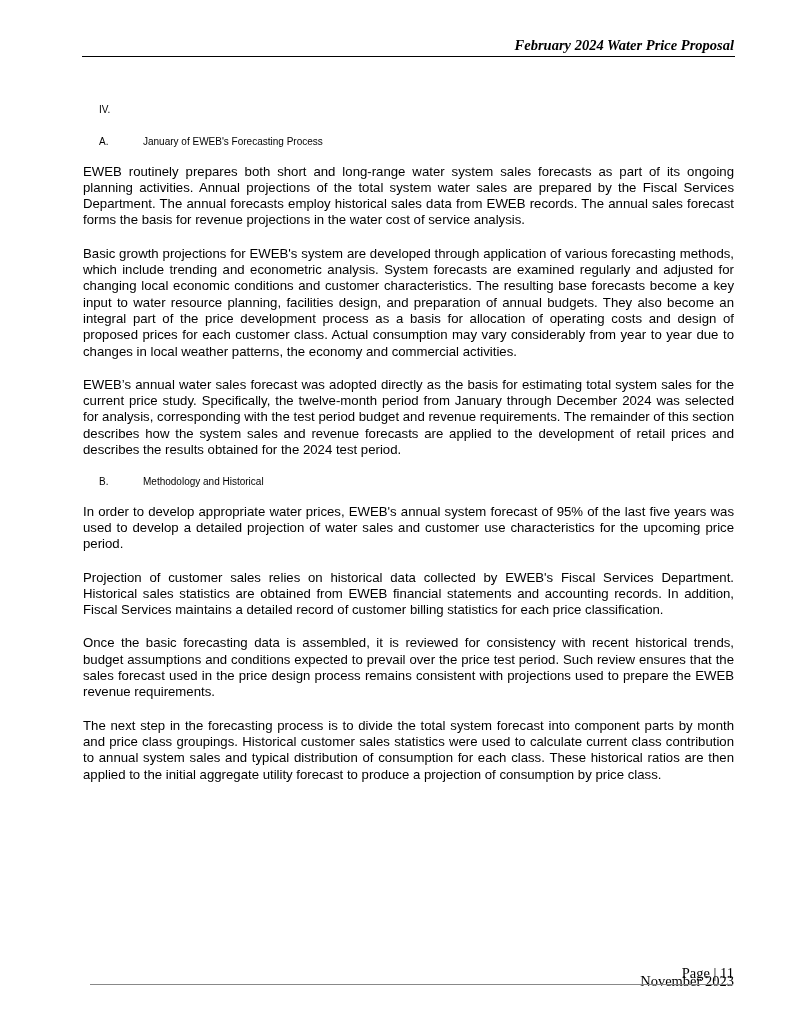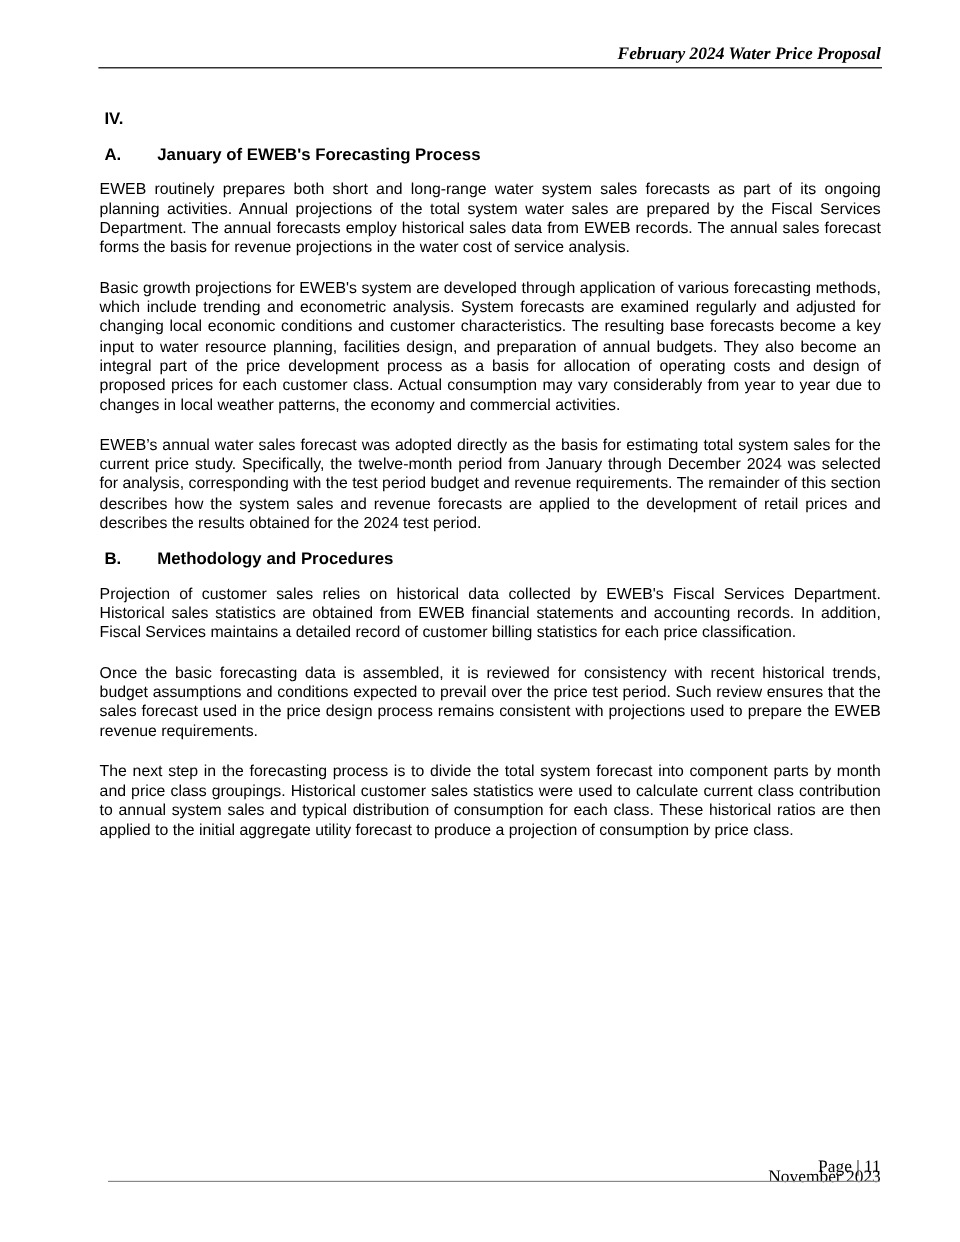--- a/index.html
+++ b/index.html
@@ -12,21 +12,21 @@
     }
     .header-rule {
       position: absolute; left: 82px; top: 56px; width: 653px; height: 0;
       border-top: 1.5px solid #000;
     }
     .content {
       position: absolute; left: 83px; top: 86px; width: 651px;
       font-family: "Liberation Sans", sans-serif; font-size: 13.2px; line-height: 16.3px;
     }
     .h1, .h2 {
-      font-weight: bold; font-size: 14px; display: flex; margin: 4px;
+      font-weight: normal; font-size: 10px; display: flex; margin: 16px;
     }
     .h1 .num { width: 49px; }
     .h2 .num { width: 44px; }
     .h1 { margin-bottom: 14px; }
     .h2 { margin-bottom: 13px; }
     p.para {
       margin: 0 0 17px 0; text-align: justify;
     }
     .footer-page, .footer-date {
       position: absolute; right: 66px;
@@ -55,22 +55,23 @@
     <div class="h2">
       <span class="num">A.</span>
       <span>January of EWEB's Forecasting Process</span>
     </div>
     <p class="para">EWEB routinely prepares both short and long-range water system sales forecasts as part of its ongoing planning activities. Annual projections of the total system water sales are prepared by the Fiscal Services Department. The annual forecasts employ historical sales data from EWEB records. The annual sales forecast forms the basis for revenue projections in the water cost of service analysis.</p>
     <p class="para">Basic growth projections for EWEB's system are developed through application of various forecasting methods, which include trending and econometric analysis. System forecasts are examined regularly and adjusted for changing local economic conditions and customer characteristics. The resulting base forecasts become a key input to water resource planning, facilities design, and preparation of annual budgets. They also become an integral part of the price development process as a basis for allocation of operating costs and design of proposed prices for each customer class. Actual consumption may vary considerably from year to year due to changes in local weather patterns, the economy and commercial activities.</p>
     <p class="para" style="margin-bottom:13px;">EWEB’s annual water sales forecast was adopted directly as the basis for estimating total system sales for the current price study. Specifically, the twelve-month period from January through December 2024 was selected for analysis, corresponding with the test period budget and revenue requirements. The remainder of this section describes how the system sales and revenue forecasts are applied to the development of retail prices and describes the results obtained for the 2024 test period.</p>
 
     <div class="h2">
       <span class="num">B.</span>
-      <span>Methodology and Procedures</span>
+      <span>Methodology and Historical</span>
     </div>
+    <p class="para">In order to develop appropriate water prices, EWEB's annual system forecast of 95% of the last five years was used to develop a detailed projection of water sales and customer use characteristics for the upcoming price period.</p>
     <p class="para">Projection of customer sales relies on historical data collected by EWEB's Fiscal Services Department. Historical sales statistics are obtained from EWEB financial statements and accounting records. In addition, Fiscal Services maintains a detailed record of customer billing statistics for each price classification.</p>
     <p class="para">Once the basic forecasting data is assembled, it is reviewed for consistency with recent historical trends, budget assumptions and conditions expected to prevail over the price test period. Such review ensures that the sales forecast used in the price design process remains consistent with projections used to prepare the EWEB revenue requirements.</p>
     <p class="para">The next step in the forecasting process is to divide the total system forecast into component parts by month and price class groupings. Historical customer sales statistics were used to calculate current class contribution to annual system sales and typical distribution of consumption for each class. These historical ratios are then applied to the initial aggregate utility forecast to produce a projection of consumption by price class.</p>
   </div>
 
   <div class="footer-page">Page | 11</div>
   <div class="footer-date">November 2023</div>
   <div class="footer-rule"></div>
 </div>
 

